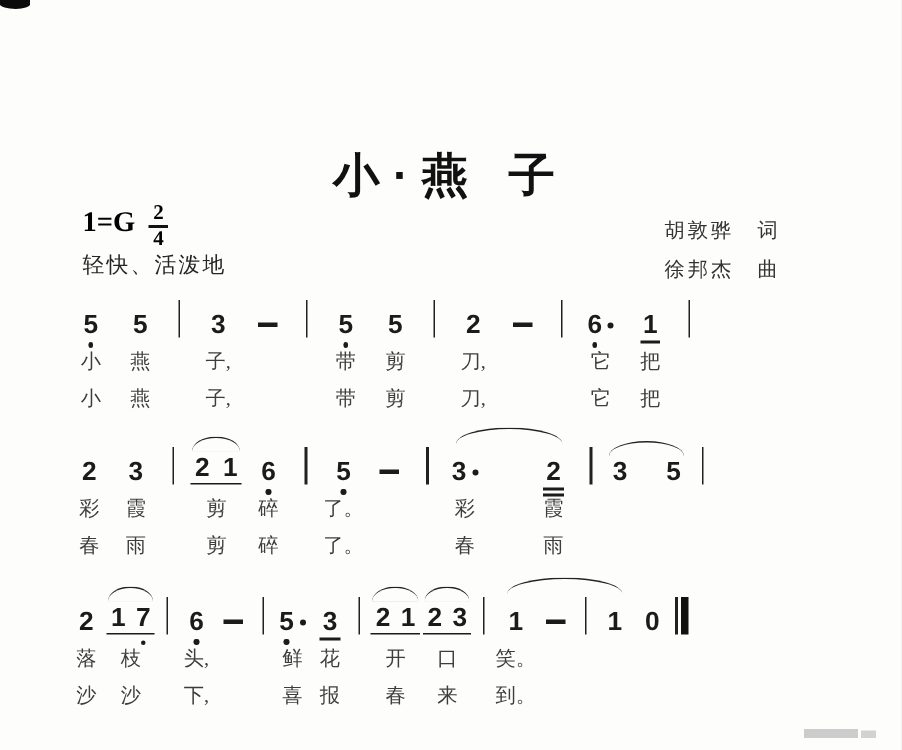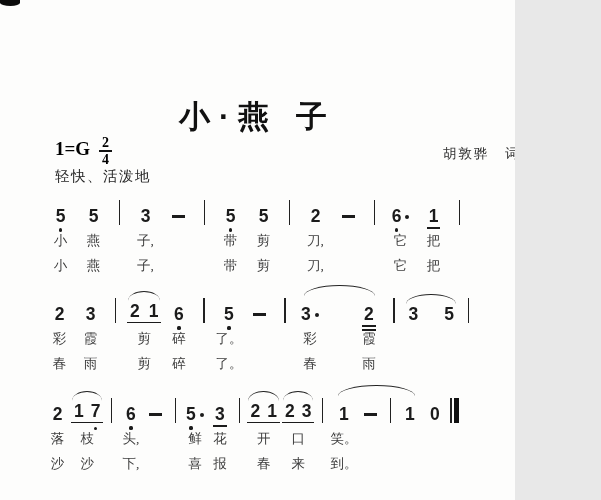--- a/index.html
+++ b/index.html
@@ -1,16 +1,16 @@
 <!DOCTYPE html>
 <html><head>
 <meta charset="utf-8">
 <style>
   html,body{margin:0;padding:0;background:#e8e8e8;}
-  .page{position:relative;width:515px;height:500px;background:#fdfdfc;overflow:hidden;
+  .page{position:relative;width:601px;height:500px;background:#fdfdfc;overflow:hidden;
         font-family:"Liberation Sans",sans-serif;}
   .corner-blob{position:absolute;top:0;left:0;width:20px;height:6px;background:#0b0b0b;
         border-radius:0 0 90% 100% / 0 0 100% 100%;}
   .title{position:absolute;top:96px;left:0;width:100%;text-align:center;
         font-size:31px;font-weight:bold;color:#111;letter-spacing:9px;}
   .meta-left{position:absolute;left:55px;top:138px;display:flex;align-items:flex-start;gap:9px;
         font-family:"Liberation Serif",serif;font-weight:bold;font-size:19px;color:#000000;}
   .frac{display:inline-flex;flex-direction:column;align-items:center;font-size:14px;line-height:1.1;margin-top:-3px;}
   .frac .num{border-bottom:2px solid #131313;padding:0 3px;}
   .tempo{position:absolute;left:55px;top:167px;font-family:"Liberation Serif",serif;
@@ -65,20 +65,21 @@
     <span class="frac">
       <span class="num">2</span>
       <span class="den">4</span>
     </span>
   </div>
 
   <div class="tempo">轻快、活泼地</div>
 
   <div class="credits">
     <div>胡敦骅　词</div>
+    <div>徐邦杰　曲</div>
   </div>
 
   <div class="system s0">
       <div class="col">
         <div class="nrow">
           <span class="note">
             <span class="d">5<i class="odot" style="bottom: -6.5px;"></i></span>
           </span>
         </div>
         <div class="lyr">小</div>

